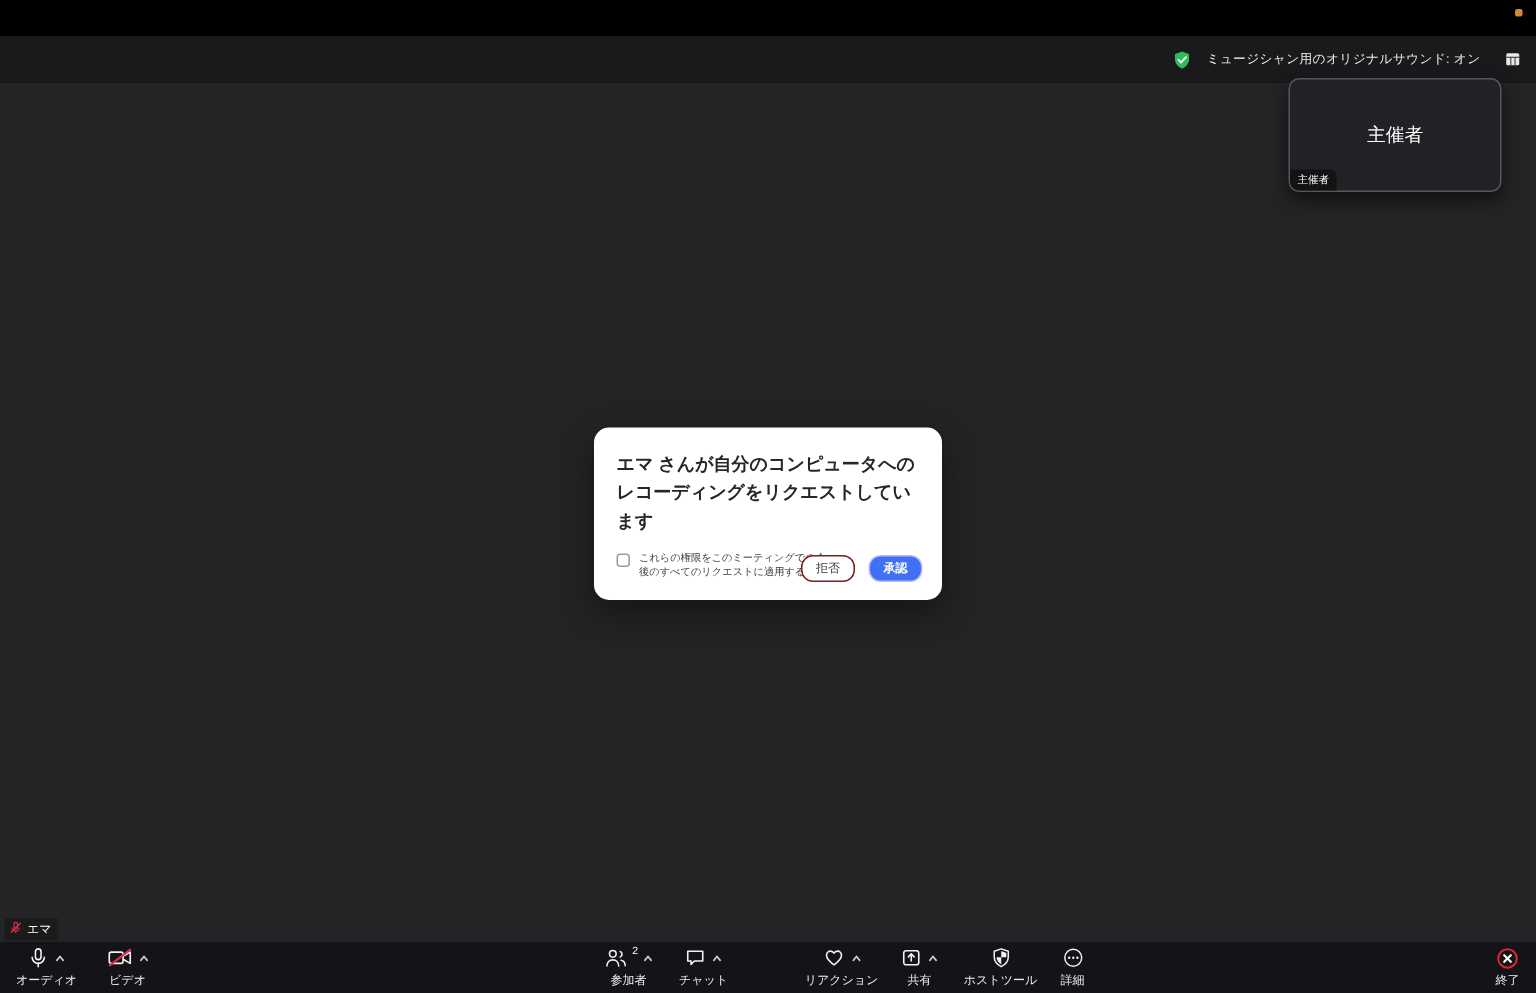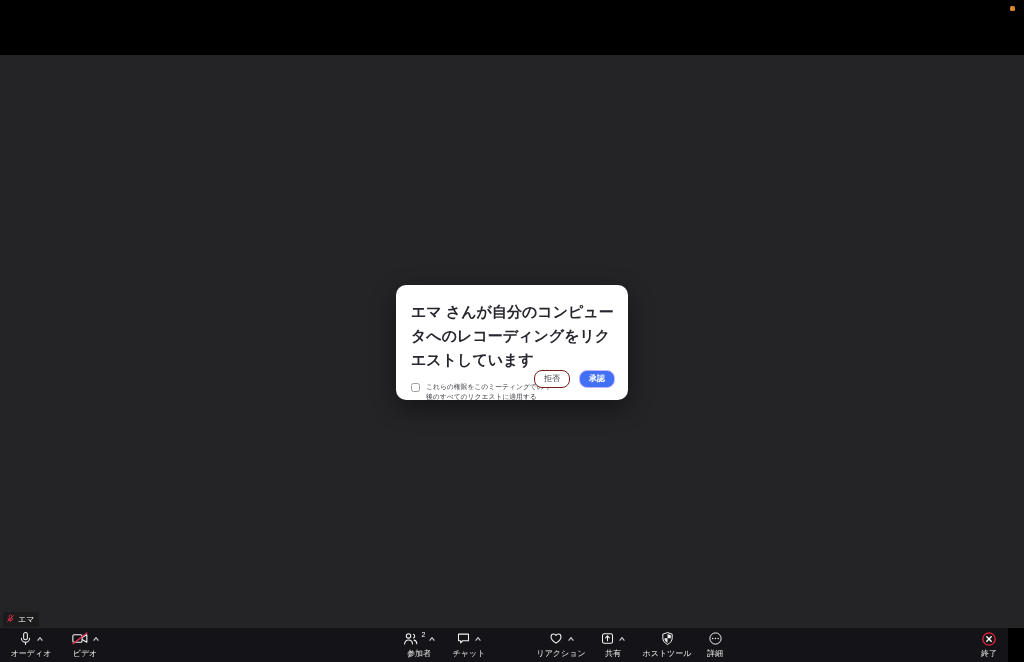--- a/index.html
+++ b/index.html
@@ -29,54 +29,75 @@
   .host-tile-chip { position:absolute; left:0; bottom:0; background:rgba(16,16,16,.85); color:#fff;
                     font-size:7px; padding:2px 5px; border-radius:0 4px 0 6px; }
 
   
   .self-chip { position:absolute; left:3px; top:612px; display:flex; gap:3px;
                background:rgba(22,22,22,.6); color:#fff; font-size:8px; padding:2px 5px 2px 3px; border-radius:2px; }
 
   
   .dialog { position:absolute; left:396px; top:285px; width:232px; height:115px; background:#ffffff;
             border-radius:10px; box-shadow:0 8px 24px rgba(0,0,0,.45); padding:15px 14px 12px 15px; }
-  .dialog-title { color:#26262e; font-size:15px; font-weight:bold; line-height:1.6; width:208px; }
+  .dialog-title { color:#26262e; font-size:12px; font-weight:bold; line-height:1.6; width:208px; }
   .checkbox-row { display:flex; gap:6px; margin-top:10px; }
   .checkbox { width:9px; height:9px; flex:none; border:1px solid #9b9ba2; border-radius:2.5px; background:#fff; margin-top:1px; cursor:pointer; }
   .checkbox-label { color:#3c3c44; font-size:6.8px; line-height:1.45; width:128px; }
   .dialog-buttons { position:absolute; right:13px; bottom:12px; display:flex; gap:9px; }
   .btn { font-size:8px; height:18px; line-height:16px; padding:0 9px; border-radius:8px; cursor:pointer; white-space:nowrap; }
   .btn-secondary { background:#fff; border:1px solid #7f1d1d; color:#3a3a42; }
   .btn-primary  { background:#4170f5; border:1px solid #c4b5fd; color:#fff; font-weight:bold; }
 
   
-  .toolbar { position:absolute; left:0; right:16px; bottom:0; height:34px; background:#141418; }
+  .toolbar { position:absolute; left:0; right:0; bottom:0; height:34px; background:#141418; }
   .tb-left   { position:absolute; left:8px;  top:2px; display:flex; gap:8px; }
   .tb-center { position:absolute; left:396px; top:2px; display:flex; gap:5px; }
   .tb-right  { position:absolute; right:11px; top:2px; }
   .tb-btn { display:flex; flex-direction:column; align-items:center; cursor:pointer; }
   .tb-icon-row { display:flex; align-items:center; gap:3px; height:17px; }
   .tb-label { color:#ededed; font-size:8px; margin-top:1px; white-space:nowrap; }
   .count { color:#fff; font-size:7px; align-self:flex-start; margin-top:1px; }
   .w46 { min-width:46px; } .w44 { min-width:44px; } .w52 { min-width:52px;margin-left:39px; }
   .w42 { min-width:42px; } .w56 { min-width:56px; } .w30 { min-width:30px; }
   svg { display:block; }
 </style>
 </head>
 <body>
 
 <div class="screen">
 
   <div class="top-strip">
     <div class="record-dot"></div>
   </div>
 
+  <div class="top-bar">
+    <span class="icon-btn">
+      <svg width="14" height="14" viewBox="0 0 24 24">
+        <path d="M12 2.2 L20 5 V11 C20 15.9 16.8 19.5 12 21.8 C7.2 19.5 4 15.9 4 11 V5 Z" fill="#2ebd59"></path>
+        <polyline points="8,11.8 11,14.8 16.5,8.8" fill="none" stroke="#ffffff" stroke-width="2.2" stroke-linecap="round" stroke-linejoin="round"></polyline>
+      </svg>
+    </span>
+    <span class="sound-label">ミュージシャン用のオリジナルサウンド: オン</span>
+    <span class="icon-btn" style="margin-left:6px;">
+      <svg width="13" height="13" viewBox="0 0 24 24">
+        <rect x="4" y="4.5" width="16" height="15" rx="2" fill="#e9e9e9"></rect>
+        <line x1="4" y1="9.5" x2="20" y2="9.5" stroke="#2a2a2a" stroke-width="1.4"></line>
+        <line x1="9.6" y1="9.5" x2="9.6" y2="19.5" stroke="#2a2a2a" stroke-width="1.2"></line>
+        <line x1="14.8" y1="9.5" x2="14.8" y2="19.5" stroke="#2a2a2a" stroke-width="1.2"></line>
+      </svg>
+    </span>
+  </div>
 
   <div class="main"></div>
 
+  <div class="host-tile">
+    <div class="host-tile-center">主催者</div>
+    <div class="host-tile-chip">主催者</div>
+  </div>
 
   <div class="self-chip">
     <span>
       <svg width="9" height="9" viewBox="0 0 24 24">
         <rect x="9" y="2.5" width="6" height="11.5" rx="3" fill="none" stroke="#e0304a" stroke-width="2"></rect>
         <path d="M5.5 11.5 a6.5 6.5 0 0 0 13 0 M12 18 V21.5" fill="none" stroke="#e0304a" stroke-width="2"></path>
         <line x1="4" y1="20" x2="20" y2="4" stroke="#e0304a" stroke-width="2.4" stroke-linecap="round"></line>
       </svg>
     </span>
     <span>エマ</span>

